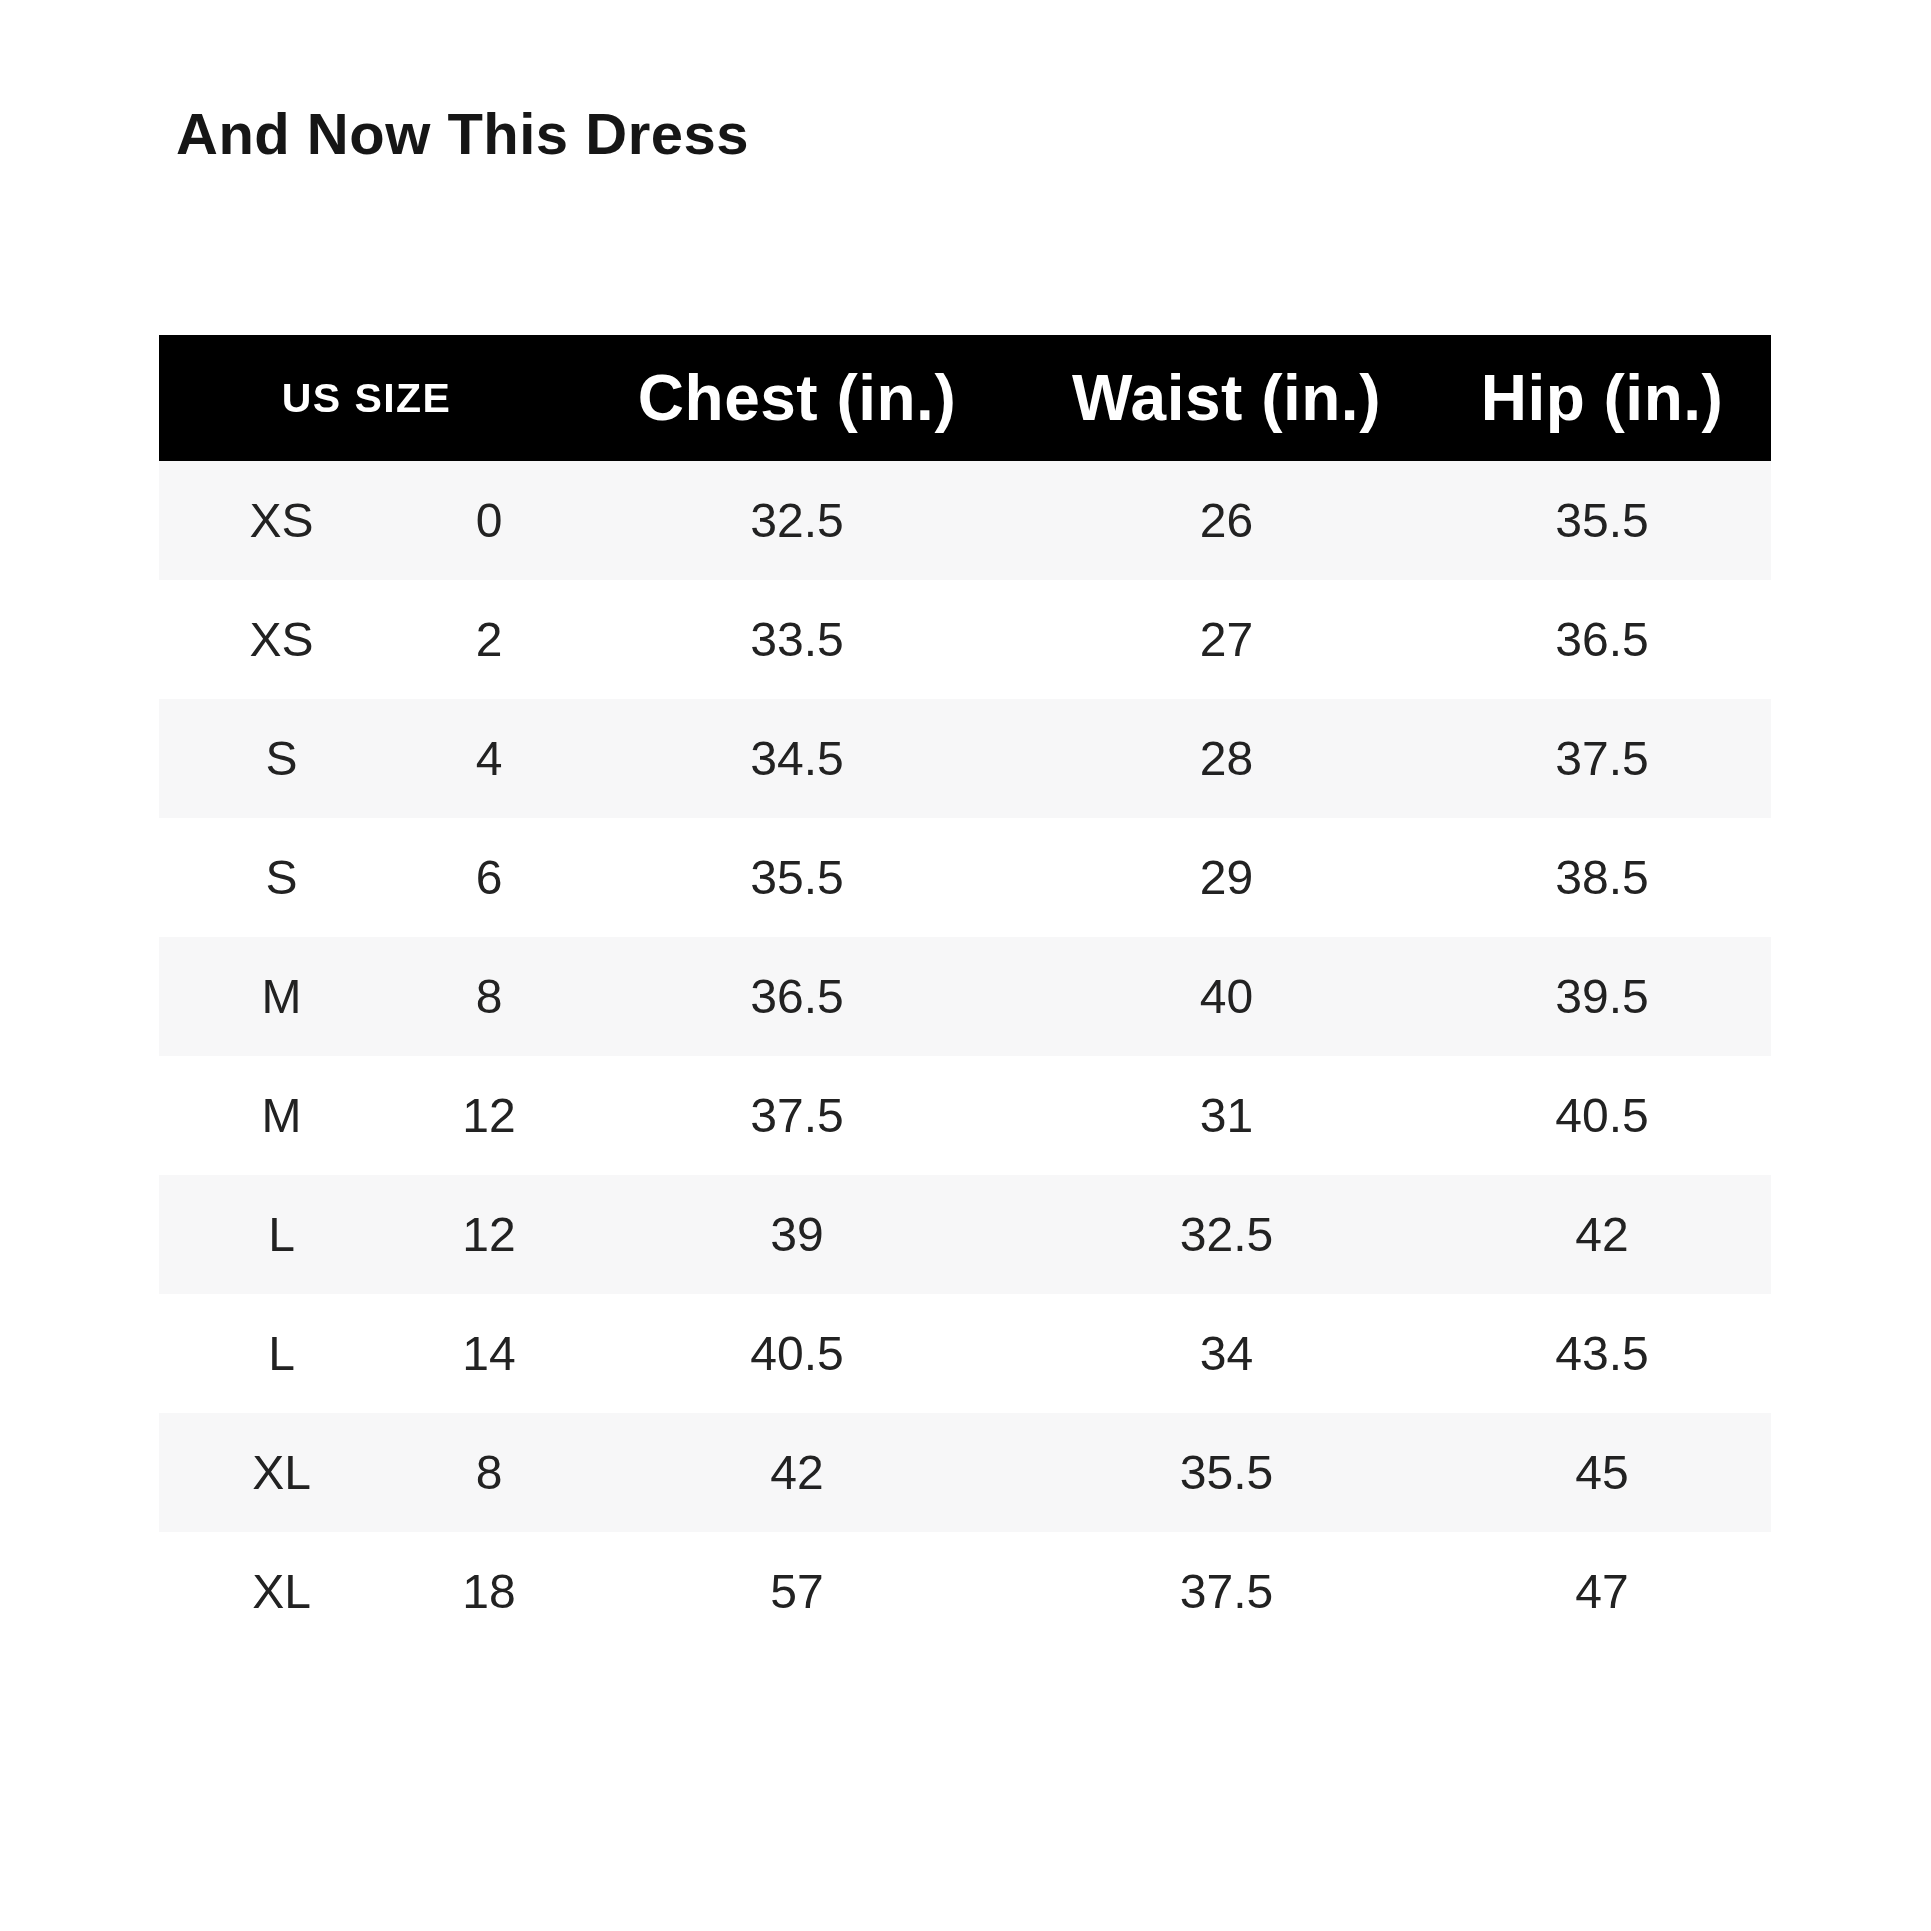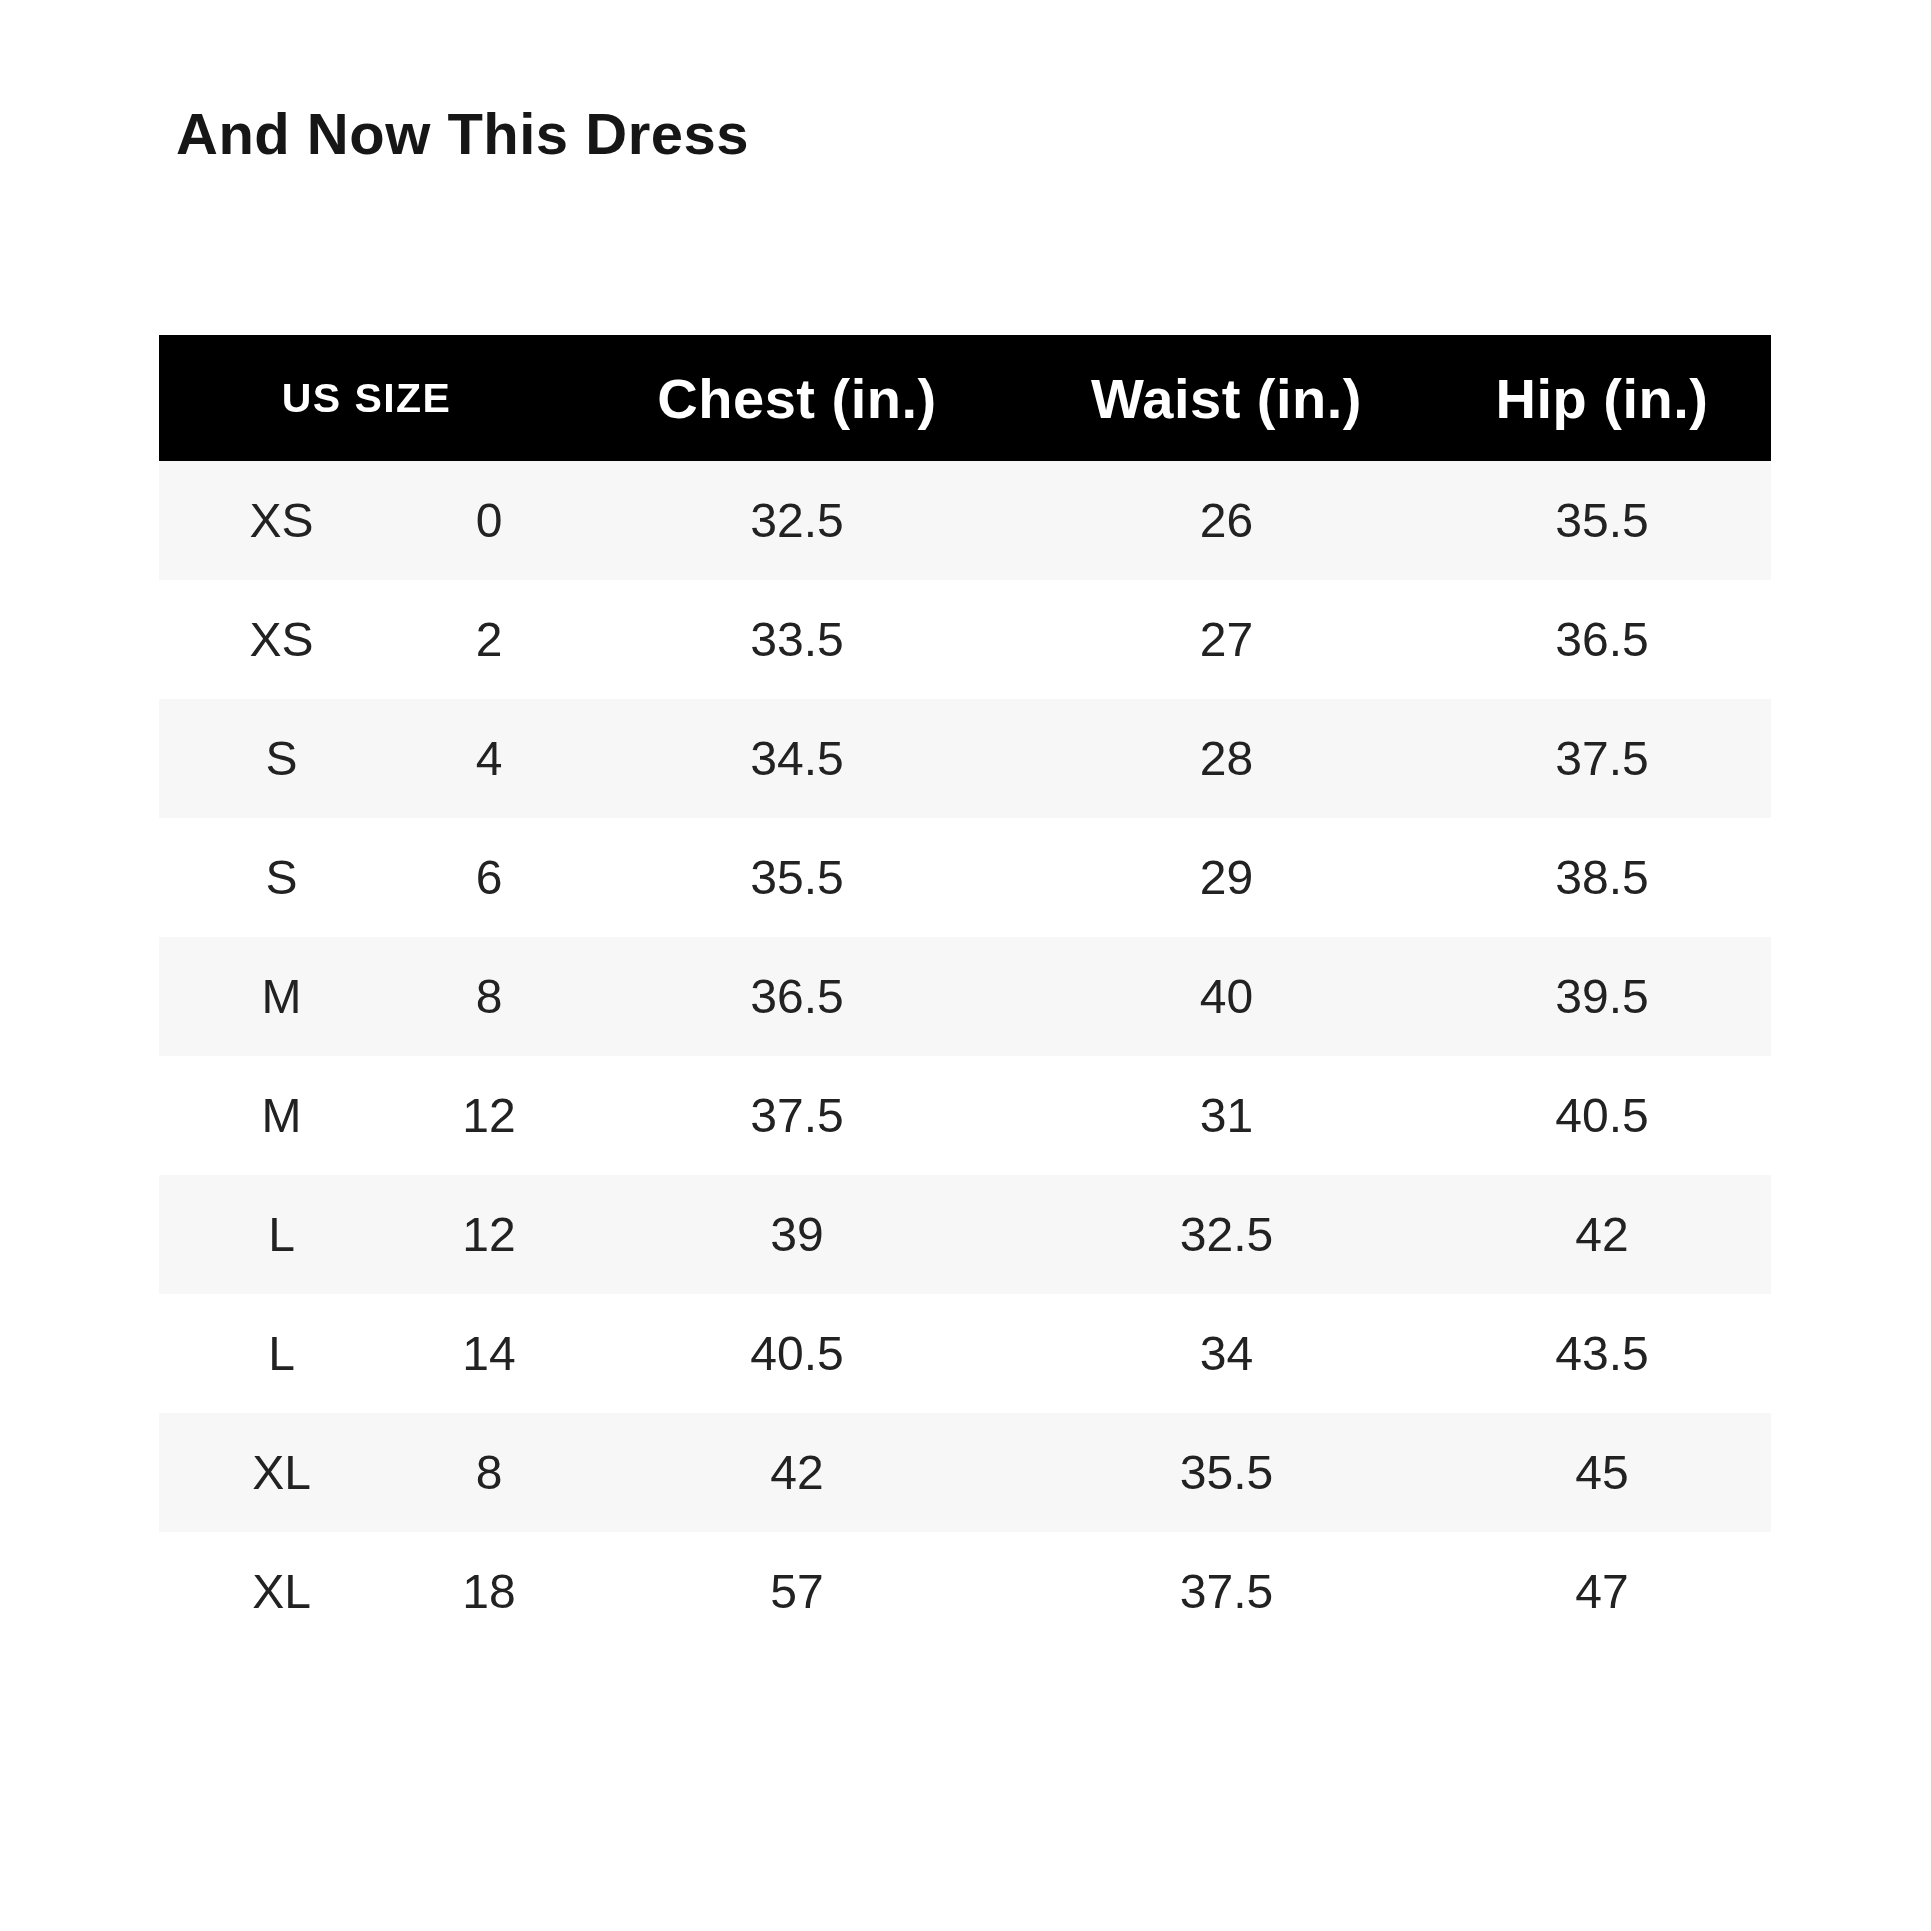--- a/index.html
+++ b/index.html
@@ -42,21 +42,21 @@
 
   thead th {
     background: var(--header-bg, #000000);
     color: var(--header-text, #ffffff);
     height: 126px;
     padding: 0;
     vertical-align: middle;
     font-weight: 700;
   }
   th.th-main {
-    font-size: 56px;
+    font-size: 64px;
     letter-spacing: 0.5px;
   }
   th.th-size {
     font-size: 41px;
     letter-spacing: 1.4px;
     text-transform: uppercase;
   }
   tbody td {
     height: 119px;
     padding: 0;

